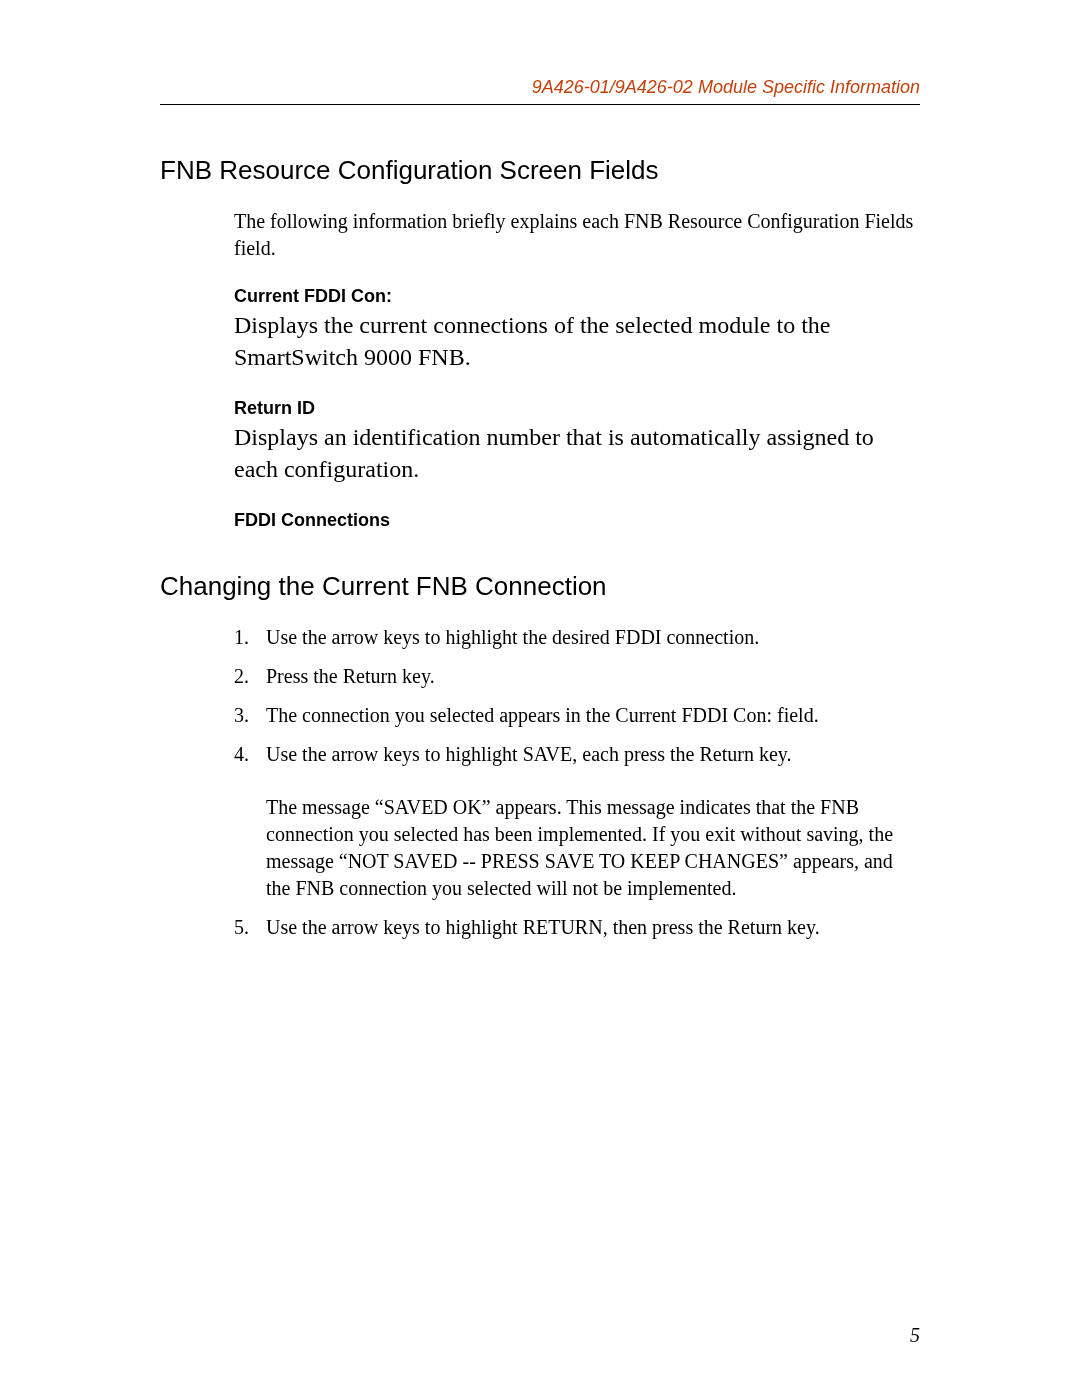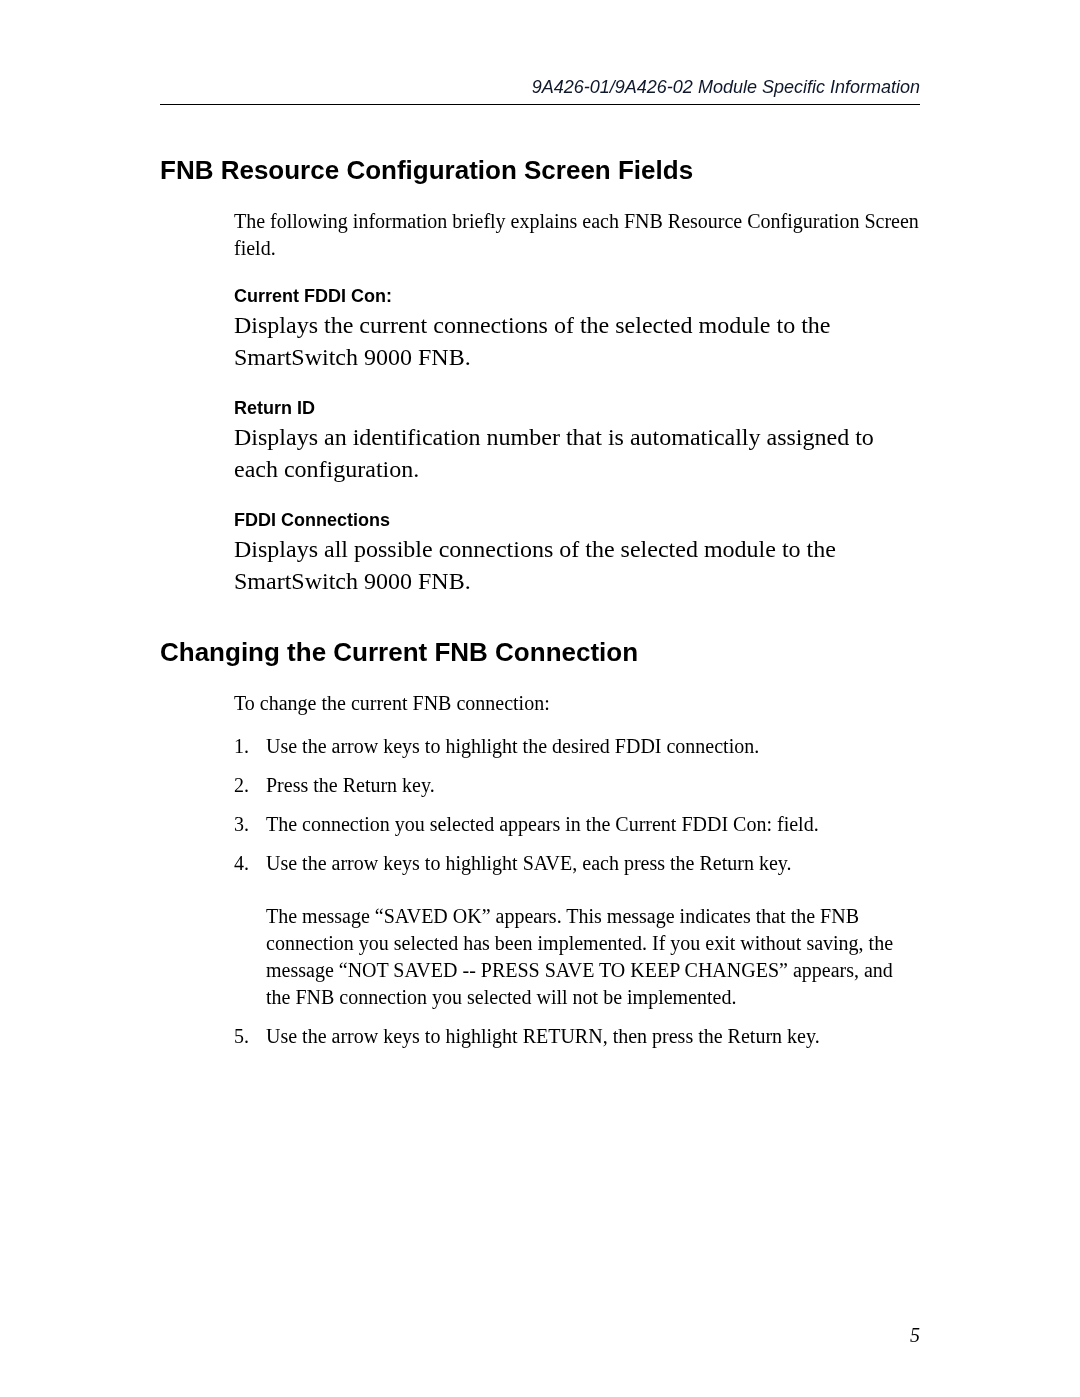--- a/index.html
+++ b/index.html
@@ -19,30 +19,30 @@
       padding: 77px 160px 60px 160px;
     }
     .header-area {
       text-align: right;
       margin-bottom: 6px;
     }
     .header-text {
       font-family: Helvetica, Arial, sans-serif;
       font-style: italic;
       font-size: 18px;
-      color: #0f172a;
+      color: #c2410c;
     }
     .header-rule {
       border: none;
       border-top: 1.5px solid #000;
       margin-bottom: 50px;
     }
     h2.section-heading {
       font-family: Helvetica, Arial, sans-serif;
-      font-weight: bold;
+      font-weight: normal;
       font-size: 26px;
       margin-bottom: 22px;
       margin-left: 0;
     }
     .body-block {
       margin-left: 74px;
     }
     p.body-text {
       font-size: 20px;
       line-height: 1.35;
@@ -104,43 +104,41 @@
 
 <div class="page">
   <div class="header-area">
     <span class="header-text">9A426-01/9A426-02 Module Specific Information</span>
   </div>
   <hr class="header-rule">
 
   <h2 class="section-heading">FNB Resource Configuration Screen Fields</h2>
 
   <div class="body-block">
-    <p class="body-text">The following information briefly explains each FNB Resource Configuration Screen field.</p>
+    <p class="body-text">The following information briefly explains each FNB Resource Configuration Fields field.</p>
 
     <div>
       <div class="field-label">Current FDDI Con:</div>
       <div class="field-desc">Displays the current connections of the selected module to the SmartSwitch 9000 FNB.</div>
     </div>
 
     <div>
       <div class="field-label">Return ID</div>
       <div class="field-desc">Displays an identification number that is automatically assigned to each configuration.</div>
     </div>
 
     <div>
       <div class="field-label">FDDI Connections</div>
-      <div class="field-desc">Displays all possible connections of the selected module to the SmartSwitch 9000 FNB.</div>
     </div>
   </div>
 
   <div class="section2">
     <h2 class="section-heading">Changing the Current FNB Connection</h2>
 
     <div class="body-block">
-      <p class="body-text" style="margin-bottom:16px;">To change the current FNB connection:</p>
 
       <ol class="steps">
         <li>
           <span>Use the arrow keys to highlight the desired FDDI connection.</span>
         </li>
         <li>
           <span>Press the </span><span class="b">Return</span><span> key.</span>
         </li>
         <li>
           <span>The connection you selected appears in the </span><span class="b">Current FDDI Con:</span><span> field.</span>

